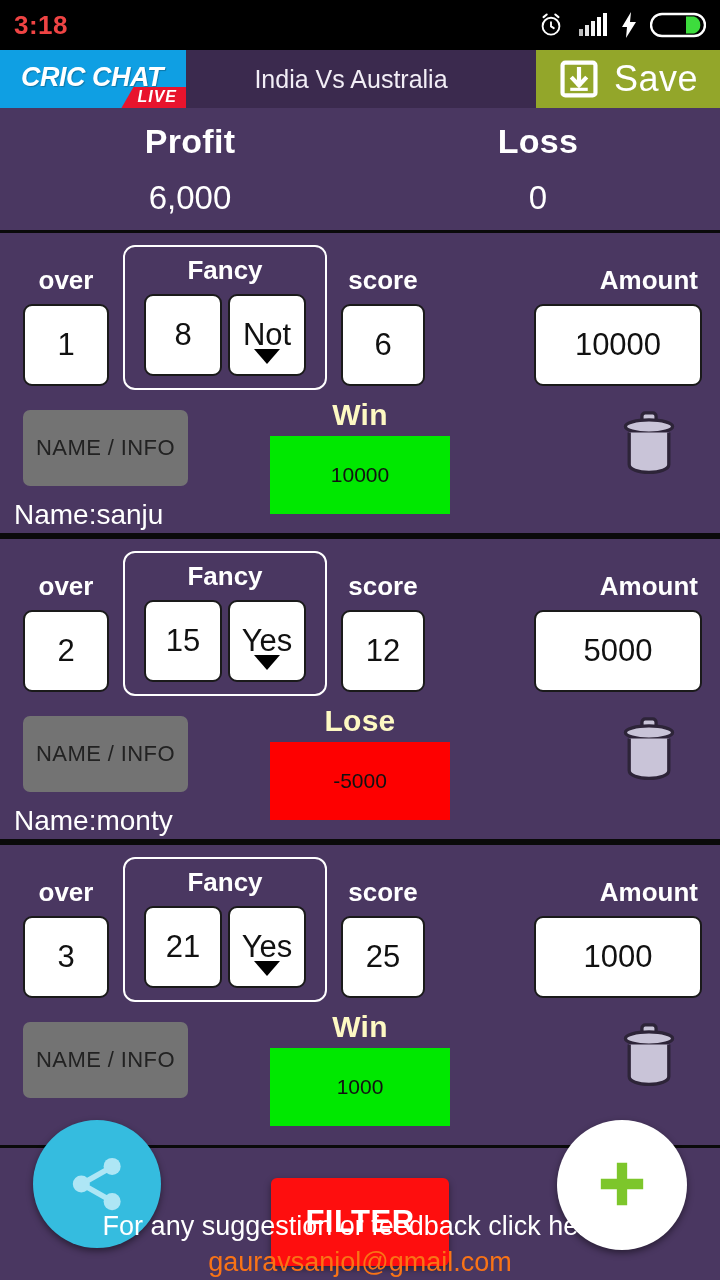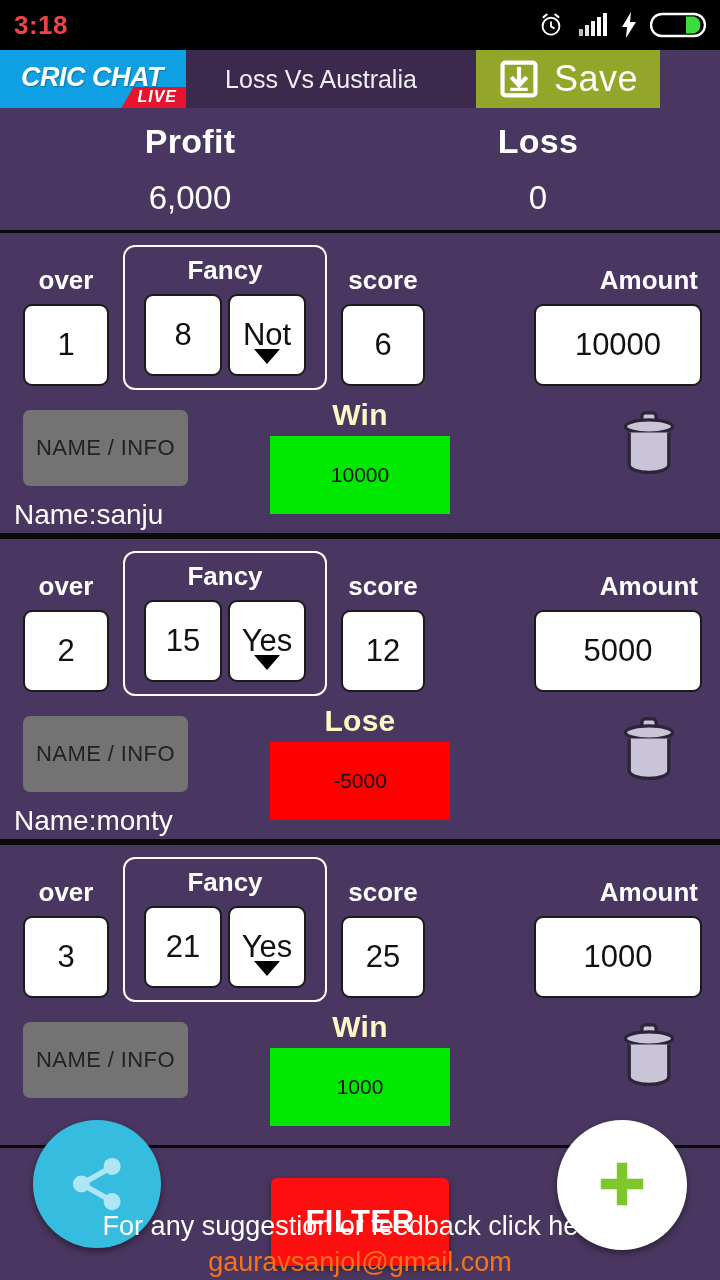--- a/index.html
+++ b/index.html
@@ -16,21 +16,21 @@
     position:absolute; top:0; left:0; width:720px; height:50px;
     background:#000; display:flex; align-items:center; justify-content:space-between;
     padding:0 14px;
   }
   .status-time { color:#ef4444; font-size:26px; font-weight:bold; letter-spacing:0.5px; }
   .status-icons { display:flex; align-items:center; gap:13px; }
   .ic { display:block; }
 
   
   .header {
-    position:absolute; top:50px; left:0; width:660px; height:58px;
+    position:absolute; top:50px; left:0; width:720px; height:58px;
     background:#3b2a4e; display:flex; align-items:stretch;
   }
   .logo {
     width:186px; height:58px; background:#0f9fe3; position:relative; overflow:hidden;
     display:flex; align-items:center; justify-content:center;
   }
   .logo-text {
     color:#fff; font-style:italic; font-weight:bold; font-size:27px;
     letter-spacing:-0.5px; margin-top:-4px; margin-left:-2px;
     text-shadow:1px 1px 1px rgba(0,0,0,.25);
@@ -166,21 +166,21 @@
         <path d="M36 4.4h8a9 9 0 0 1 0 17.2h-8z" fill="#3ddc3d"></path>
       </svg>
     </div>
   </div>
 
   <div class="header">
     <div class="logo">
       <span class="logo-text">CRIC CHAT</span>
       <span class="logo-live">LIVE</span>
     </div>
-    <div class="header-title">Loss Vs Australia</div>
+    <div class="header-title">India Vs Australia</div>
     <div class="save-btn">
       <svg width="42" height="42" viewBox="0 0 24 24">
         <rect x="2.6" y="2.6" width="18.8" height="18.8" rx="1.6" fill="none" stroke="#fff" stroke-width="2.4"></rect>
         <path d="M12 6.4v8.2M12 15.6l-3.6-3.8M12 15.6l3.6-3.8" fill="none" stroke="#fff" stroke-width="2.4" stroke-linecap="square"></path>
         <rect x="7" y="17" width="10" height="1.8" fill="#fff"></rect>
       </svg>
       <span class="save-label">Save</span>
     </div>
   </div>
 

